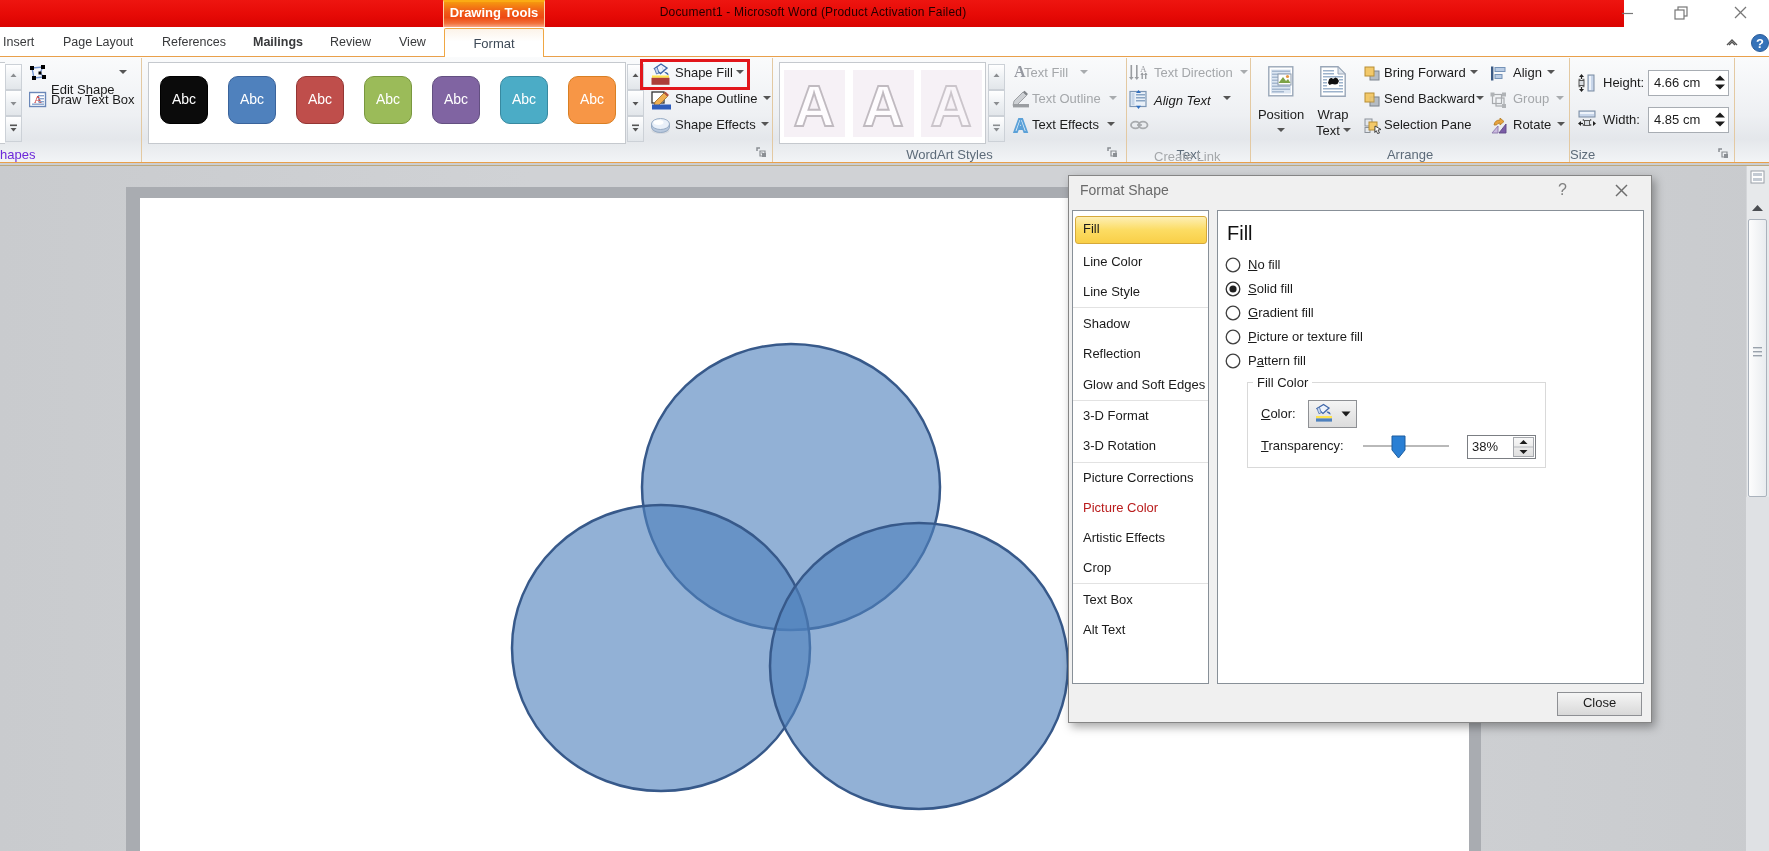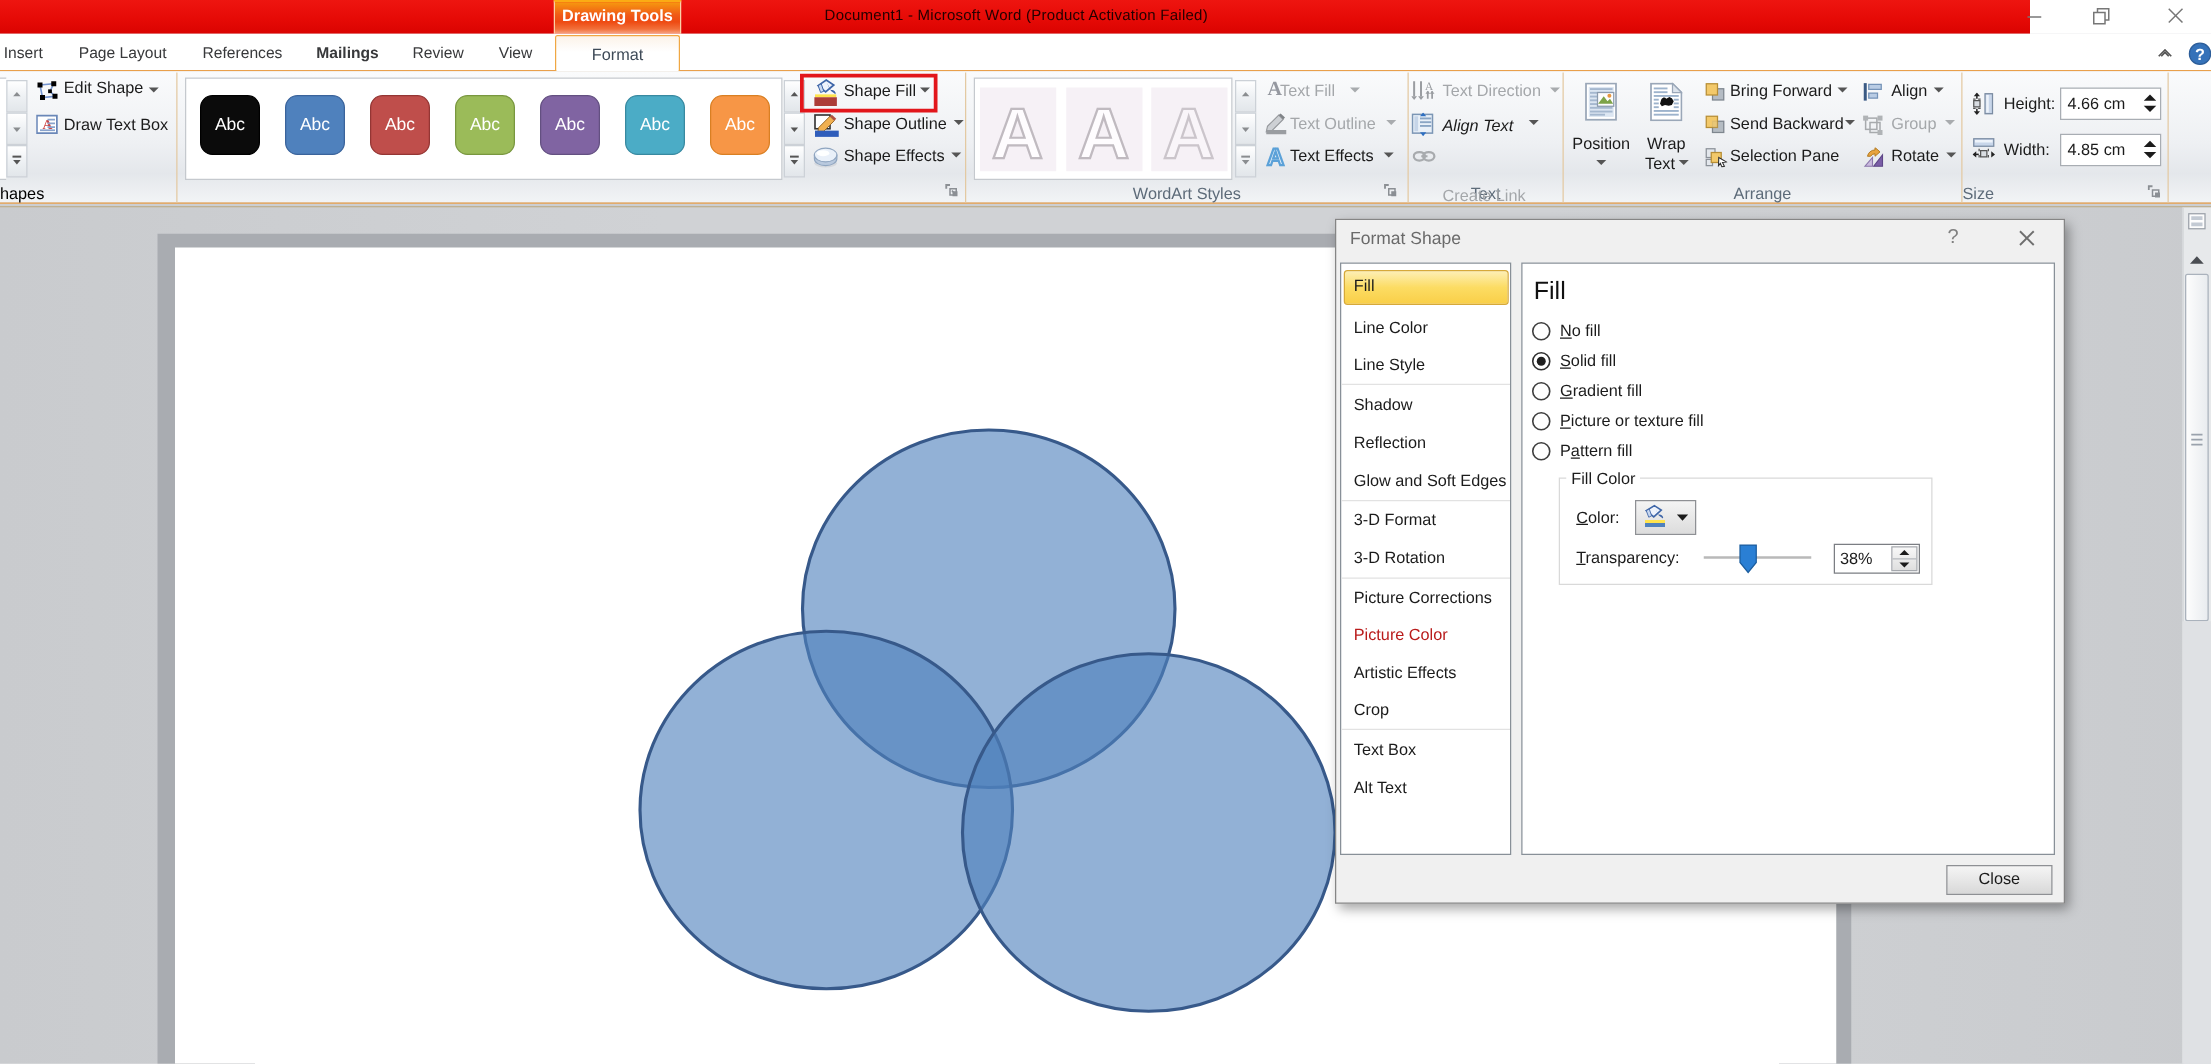--- a/index.html
+++ b/index.html
@@ -57,21 +57,21 @@
 <div class="abs" id="ribbon" style="left:0;top:57px;width:1769px;height:106px;background:linear-gradient(#fafbfc,#eef0f3 55%,#e4e7eb 78%,#f2f4f6);border-bottom:1.5px solid #e9a04b;"></div>
 <div class="abs" style="left:0;top:164.5px;width:1769px;height:1.5px;background:#bba87e;"></div>
 
 <div class="abs" style="left:141px;top:58px;width:1px;height:104px;background:#e3c9a2;"></div>
 <div class="abs" style="left:772px;top:58px;width:1px;height:104px;background:#e3c9a2;"></div>
 <div class="abs" style="left:1126px;top:58px;width:1px;height:104px;background:#e3c9a2;"></div>
 <div class="abs" style="left:1250px;top:58px;width:1px;height:104px;background:#e3c9a2;"></div>
 <div class="abs" style="left:1569px;top:58px;width:1px;height:104px;background:#e3c9a2;"></div>
 <div class="abs" style="left:1734px;top:58px;width:1px;height:104px;background:#e3c9a2;"></div>
 
-<div class="txt" style="left:0px;top:147px;font-size:13px;color:#000000;">hapes</div>
+<div class="txt" style="left:0px;top:147px;font-size:13px;color:#6d28d9;">hapes</div>
 <div class="txt" style="left:773px;top:147px;width:353px;text-align:center;font-size:13px;color:#5d6b79;">WordArt Styles</div>
 <div class="txt" style="left:1127px;top:147px;width:123px;text-align:center;font-size:13px;color:#5d6b79;">Text</div>
 <div class="txt" style="left:1251px;top:147px;width:318px;text-align:center;font-size:13px;color:#5d6b79;">Arrange</div>
 <div class="txt" style="left:1570px;top:147px;width:164px;font-size:13px;color:#5d6b79;">Size</div>
 
 
 <div class="abs" style="left:0;top:62px;width:5px;height:82px;background:#fff;border-top:1px solid #c5c9ce;border-bottom:1px solid #c5c9ce;"></div>
 <div class="sbtn" style="left:5px;top:64px;"></div>
 <div class="sbtn" style="left:5px;top:90px;"></div>
 <div class="sbtn" style="left:5px;top:116px;"></div>
@@ -83,21 +83,21 @@
 </svg>
 
 <svg class="abs" style="left:29px;top:64px;" width="18" height="18" viewBox="0 0 18 18">
   <path d="M3 4 L14 3 L11 9 L15 13 L5 14 Z" fill="none" stroke="#7595d0" stroke-width="1.3"></path>
   <rect x="1" y="2" width="4" height="4" fill="#000"></rect>
   <rect x="12" y="1" width="4" height="4" fill="#000"></rect>
   <rect x="13" y="11" width="4" height="4" fill="#000"></rect>
   <rect x="3" y="12" width="4" height="4" fill="#000"></rect>
   <rect x="9.5" y="7.5" width="3" height="3" fill="#000"></rect>
 </svg>
-<div class="rtxt" style="left:51px;top:62px;text-align:right;">Edit Shape</div>
+<div class="rtxt" style="left:51px;top:82px;text-align:right;">Edit Shape</div>
 <div class="dn" style="left:119px;top:70px;"></div>
 
 <svg class="abs" style="left:29px;top:91px;" width="18" height="17" viewBox="0 0 18 17">
   <rect x="0.5" y="1.5" width="16" height="14" fill="#fff" stroke="#6a87b8" stroke-width="1.4"></rect>
   <text x="5" y="12" font-size="11" font-weight="bold" fill="#c44" font-family="Liberation Serif">A</text>
   <rect x="9" y="4" width="6" height="1.4" fill="#89a3cc"></rect>
   <rect x="9" y="7" width="6" height="1.4" fill="#89a3cc"></rect>
   <rect x="9" y="10" width="6" height="1.4" fill="#89a3cc"></rect>
   <rect x="3" y="12.5" width="12" height="1.4" fill="#89a3cc"></rect>
 </svg>

